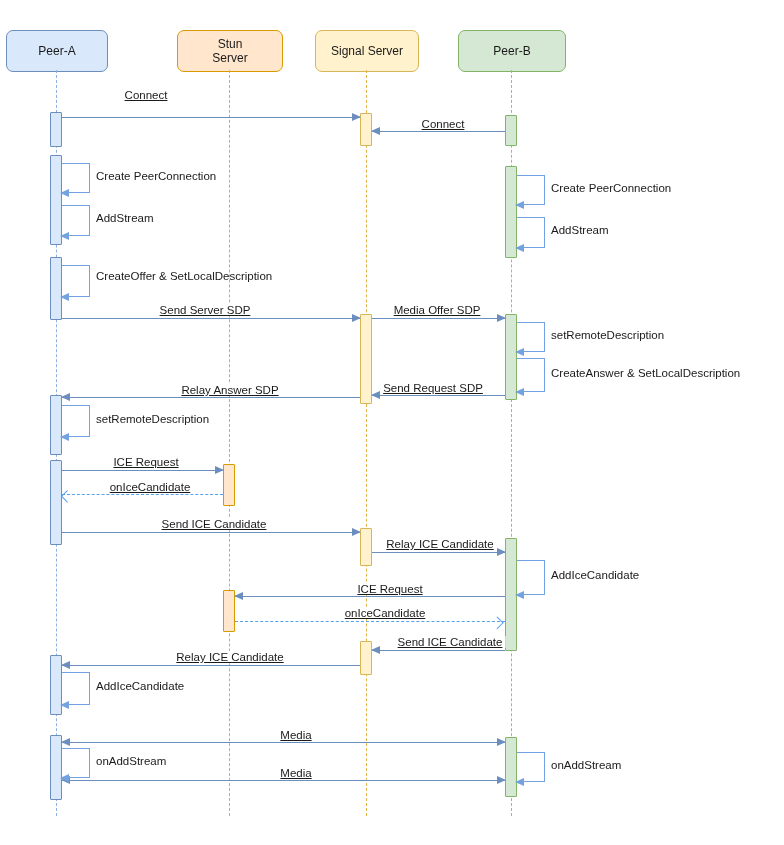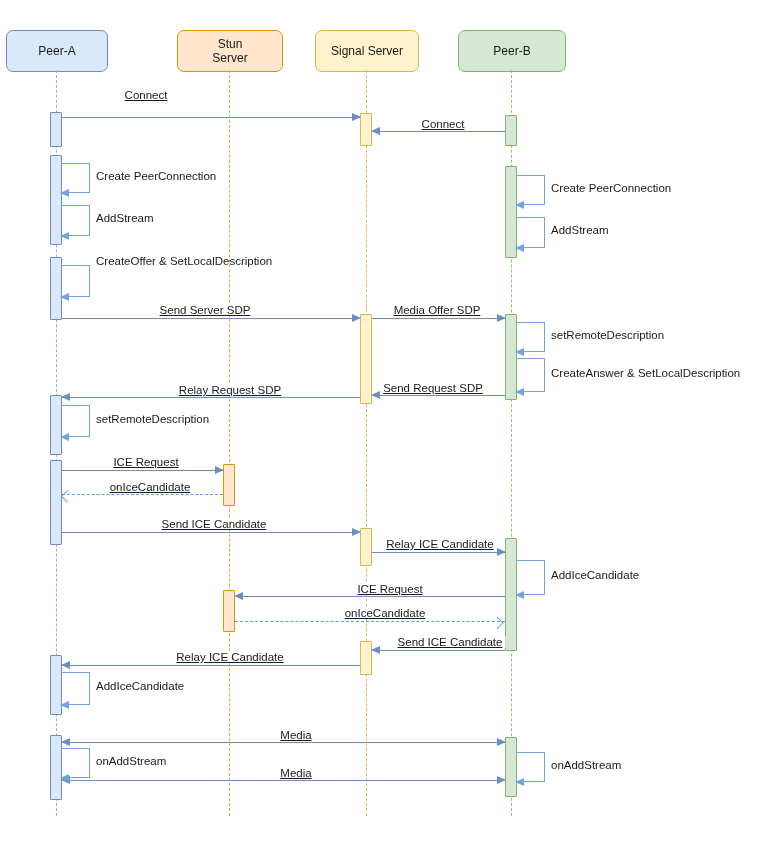--- a/index.html
+++ b/index.html
@@ -119,21 +119,21 @@
   <div class="msg" style="left:372px;top:396px;width:133px">
       <div class="line"></div>
       <div class="hd l"></div>
     </div>
   <div class="mlabel" style="left:433px;top:382px">Send Request SDP</div>
 
   <div class="msg" style="left:62px;top:398px;width:298px">
       <div class="line"></div>
       <div class="hd l"></div>
     </div>
-  <div class="mlabel" style="left:230px;top:384px">Relay Request SDP</div>
+  <div class="mlabel" style="left:230px;top:384px">Relay Answer SDP</div>
 
   <div class="msg" style="left:62px;top:471px;width:161px">
       <div class="line"></div>
       <div class="hd r"></div>
     </div>
   <div class="mlabel" style="left:146px;top:456px">ICE Request</div>
 
   <div class="msg" style="left:62px;top:495px;width:161px">
       <div class="line dashed"></div>
       <div class="chev l"></div>
@@ -194,21 +194,21 @@
       <i class="lh"></i>
     </div>
   <div class="slabel sl-a" style="top:170px">Create PeerConnection</div>
   <div class="loop lp-a" style="top:205px;height:31px">
       <i class="lh"></i>
     </div>
   <div class="slabel sl-a" style="top:212px">AddStream</div>
   <div class="loop lp-a" style="top:265px;height:32px">
       <i class="lh"></i>
     </div>
-  <div class="slabel sl-a" style="top:255px">CreateOffer &amp;  SetLocalDescription</div>
+  <div class="slabel sl-a" style="top:270px">CreateOffer &amp;  SetLocalDescription</div>
   <div class="loop lp-a" style="top:405px;height:32px">
       <i class="lh"></i>
     </div>
   <div class="slabel sl-a" style="top:413px">setRemoteDescription</div>
   <div class="loop lp-a" style="top:672px;height:33px">
       <i class="lh"></i>
     </div>
   <div class="slabel sl-a" style="top:680px">AddIceCandidate</div>
   <div class="loop lp-a" style="top:748px;height:30px">
       <i class="lh"></i>

